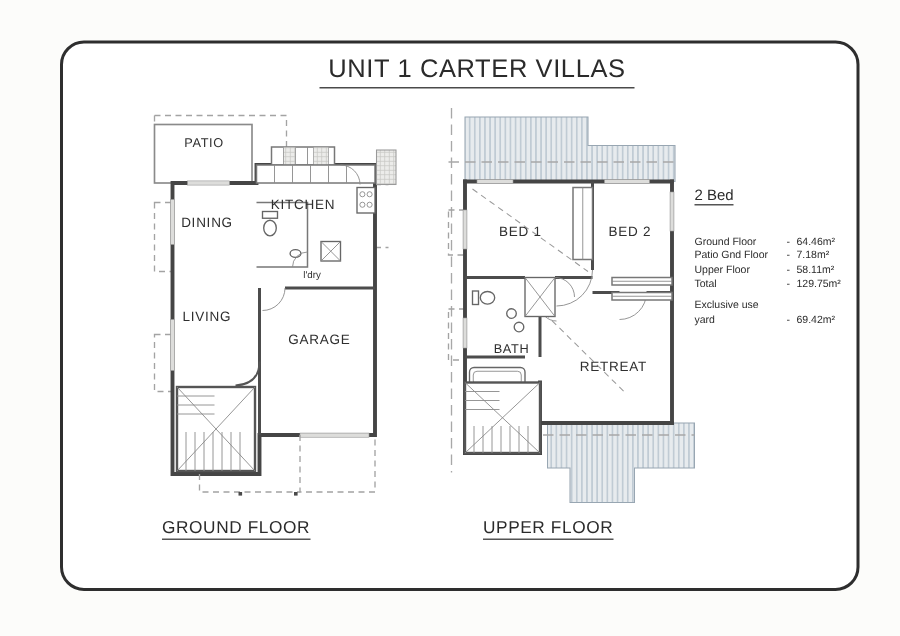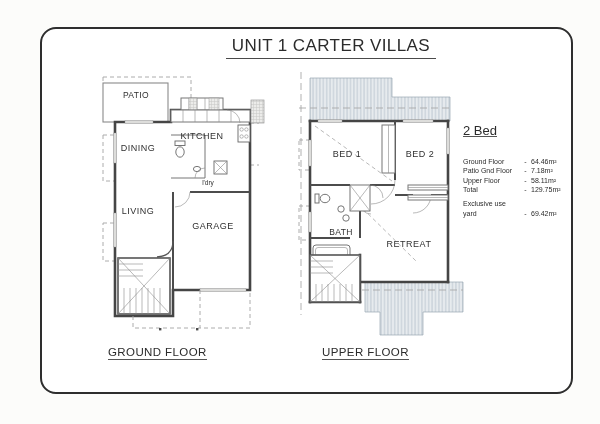--- a/index.html
+++ b/index.html
@@ -1,29 +1,29 @@
 <!DOCTYPE html>
 <html><head>
 <meta charset="utf-8">
 <style>
   html,body { margin:0; padding:0; }
   body { font-family:"Liberation Sans", sans-serif; background:#f4f4f2; }
   .stage { position:relative; width:600px; height:424px; background:#fcfcfa; overflow:hidden; }
   .sheet { position:absolute; left:40px; top:27px; width:529px; height:363px;
            background:#ffffff; border:2px solid #2e2e2e; border-radius:16px; }
-  .title { position:absolute; top:36px; left:136px; width:300px; text-align:right; }
+  .title { position:absolute; top:36px; left:168px; width:300px; text-align:center; }
   .title span { display:inline-block; font-size:17px; letter-spacing:0.4px; color:#2b2b2b;
                 border-bottom:1.5px solid #4a4a4a; padding:0 6px 2px 6px; white-space:nowrap; }
   .caption { position:absolute; font-size:11.5px; letter-spacing:0.4px; color:#2b2b2b;
              border-bottom:1.2px solid #555; padding-bottom:1px; white-space:nowrap; }
   #gf-caption { left:108px; top:346px; }
   #uf-caption { left:322px; top:346px; }
   .legend { position:absolute; left:463px; top:126px; width:104px; font-size:7px;
             line-height:9.6px; color:#2b2b2b; }
-  .legend-title { display:inline-block; font-size:13px; border-bottom:0.8px solid #555;
+  .legend-title { display:inline-block; font-size:10px; border-bottom:0.8px solid #555;
                   margin-bottom:20px; }
   .legend-row { display:flex; }
   .legend-row .lbl { width:57px; }
   .legend-row .sep { width:11px; text-align:center; }
   .legend-row .val { flex:1; }
   .legend-extra { margin-top:4px; }
   svg { position:absolute; }
   #gf-svg { left:93px; top:73px; }
   #uf-svg { left:291px; top:66px; }
   svg text { font-family:"Liberation Sans", sans-serif; fill:#2f2f2f; }

